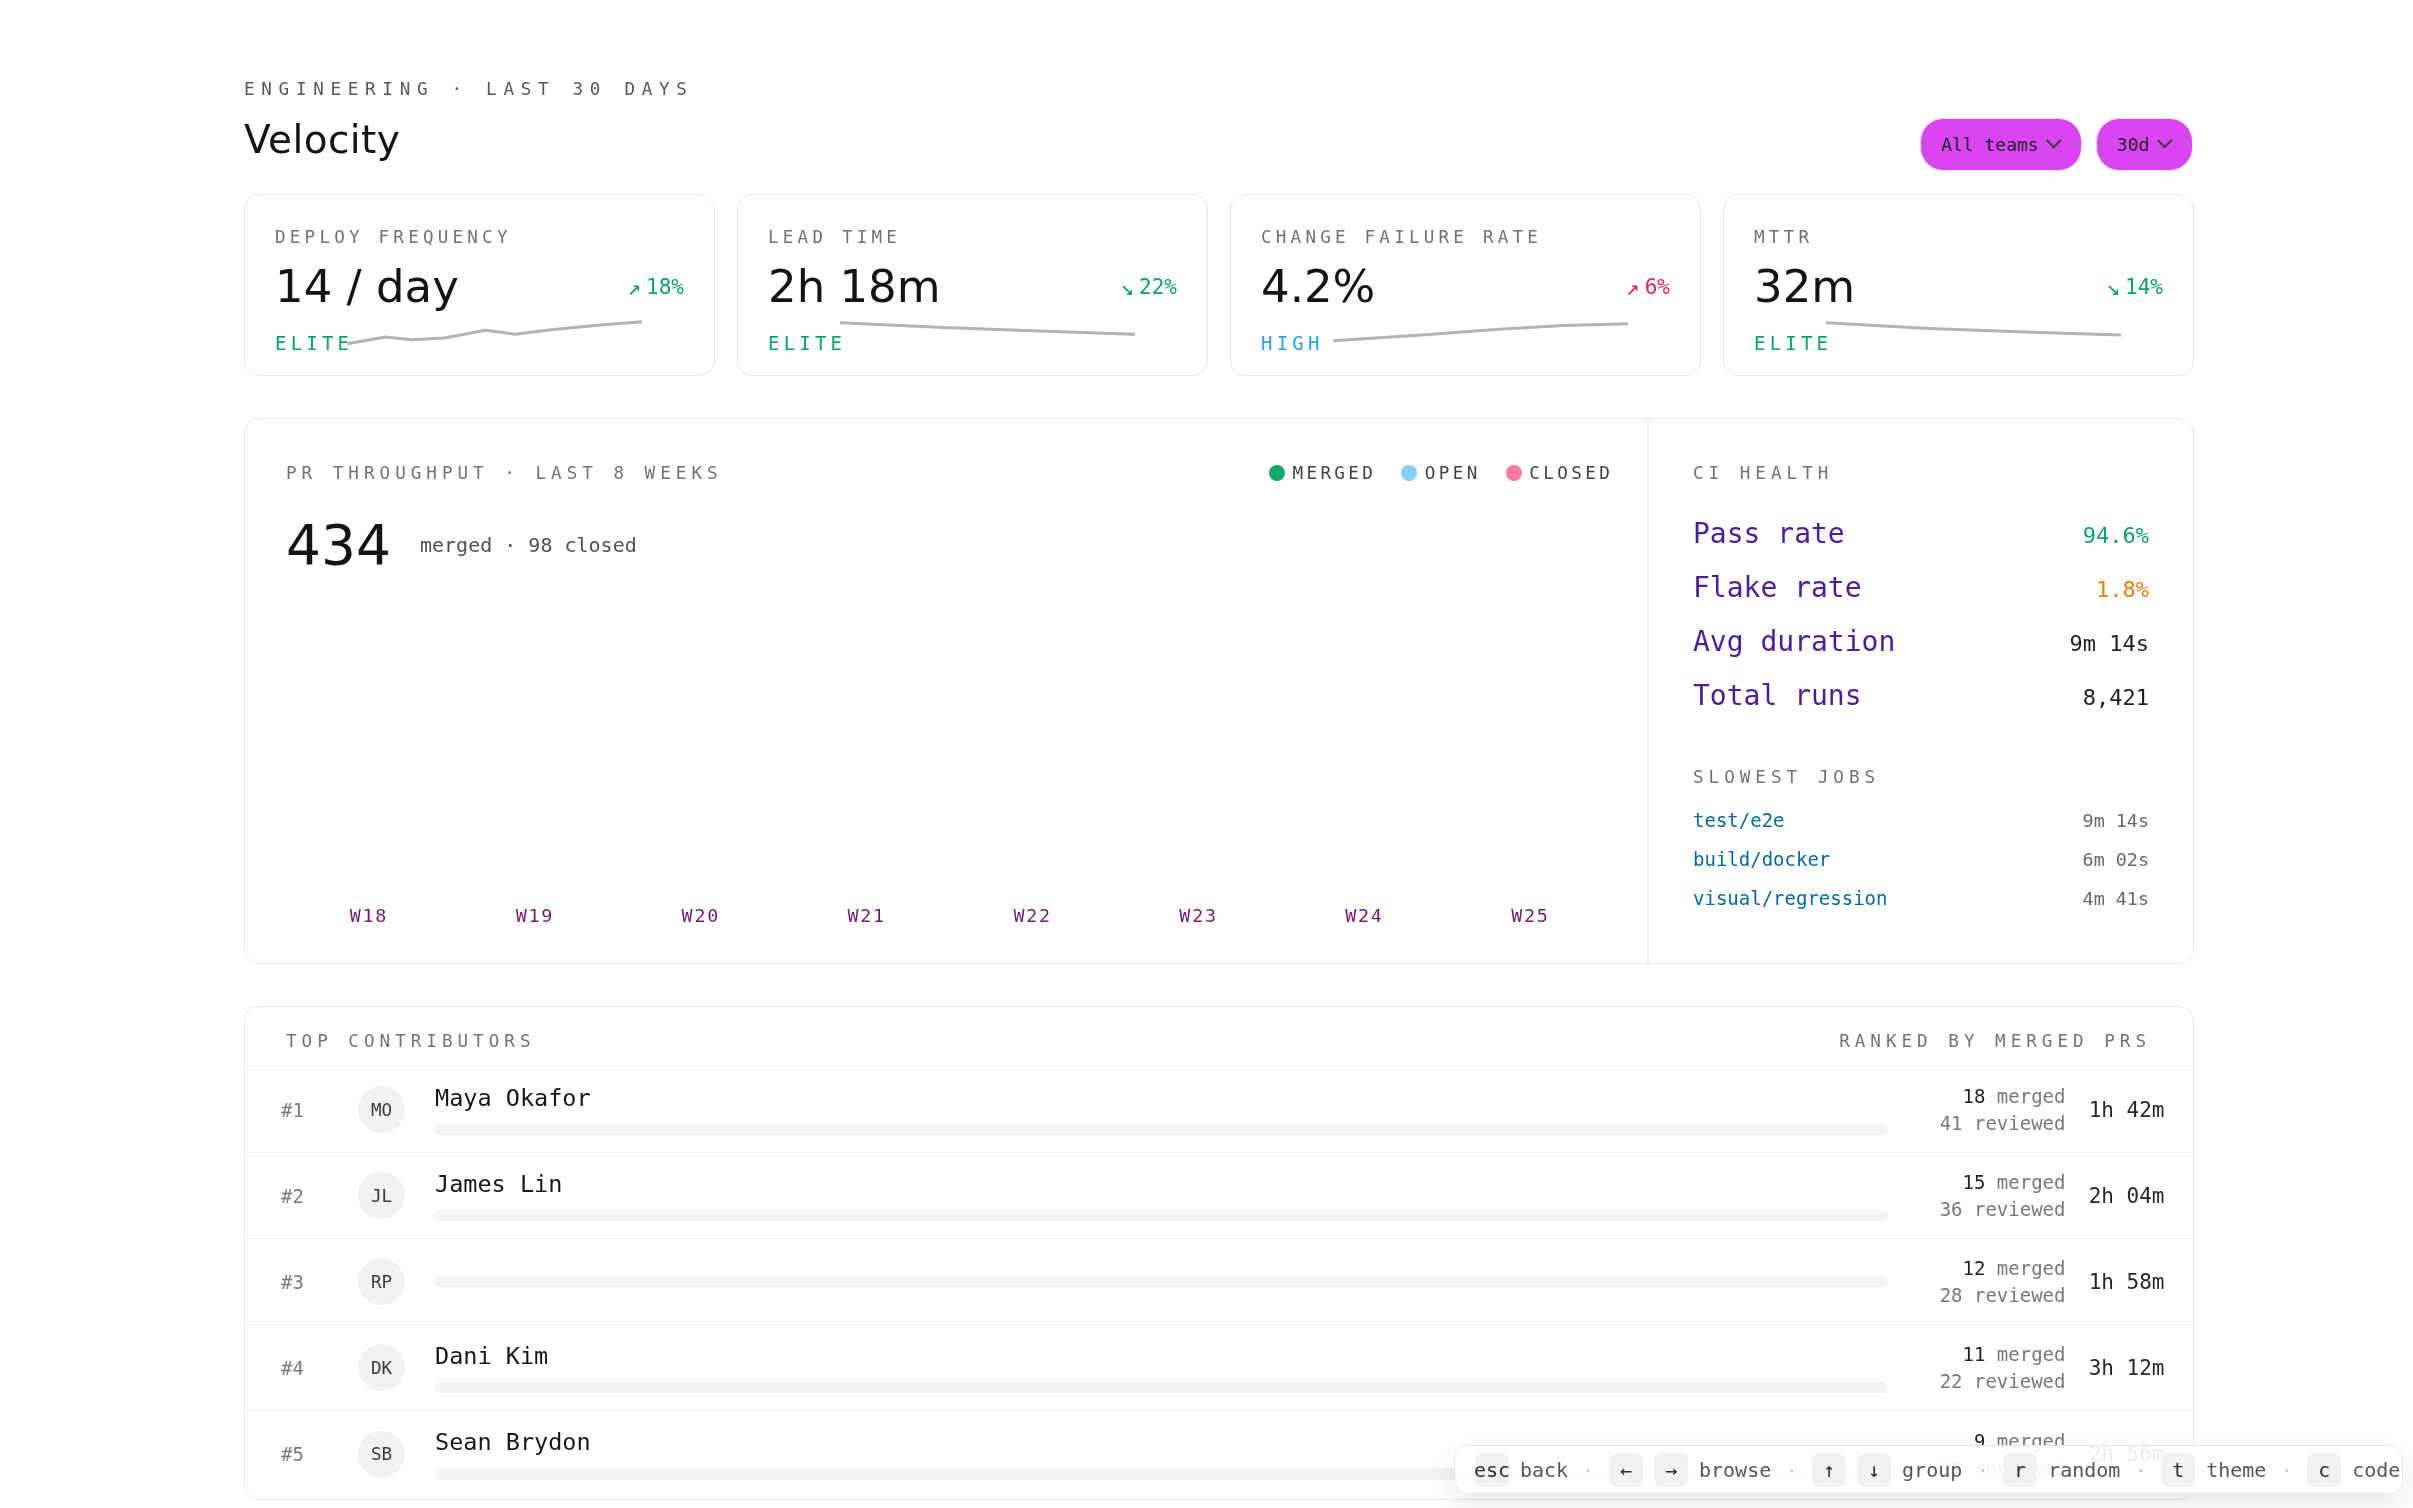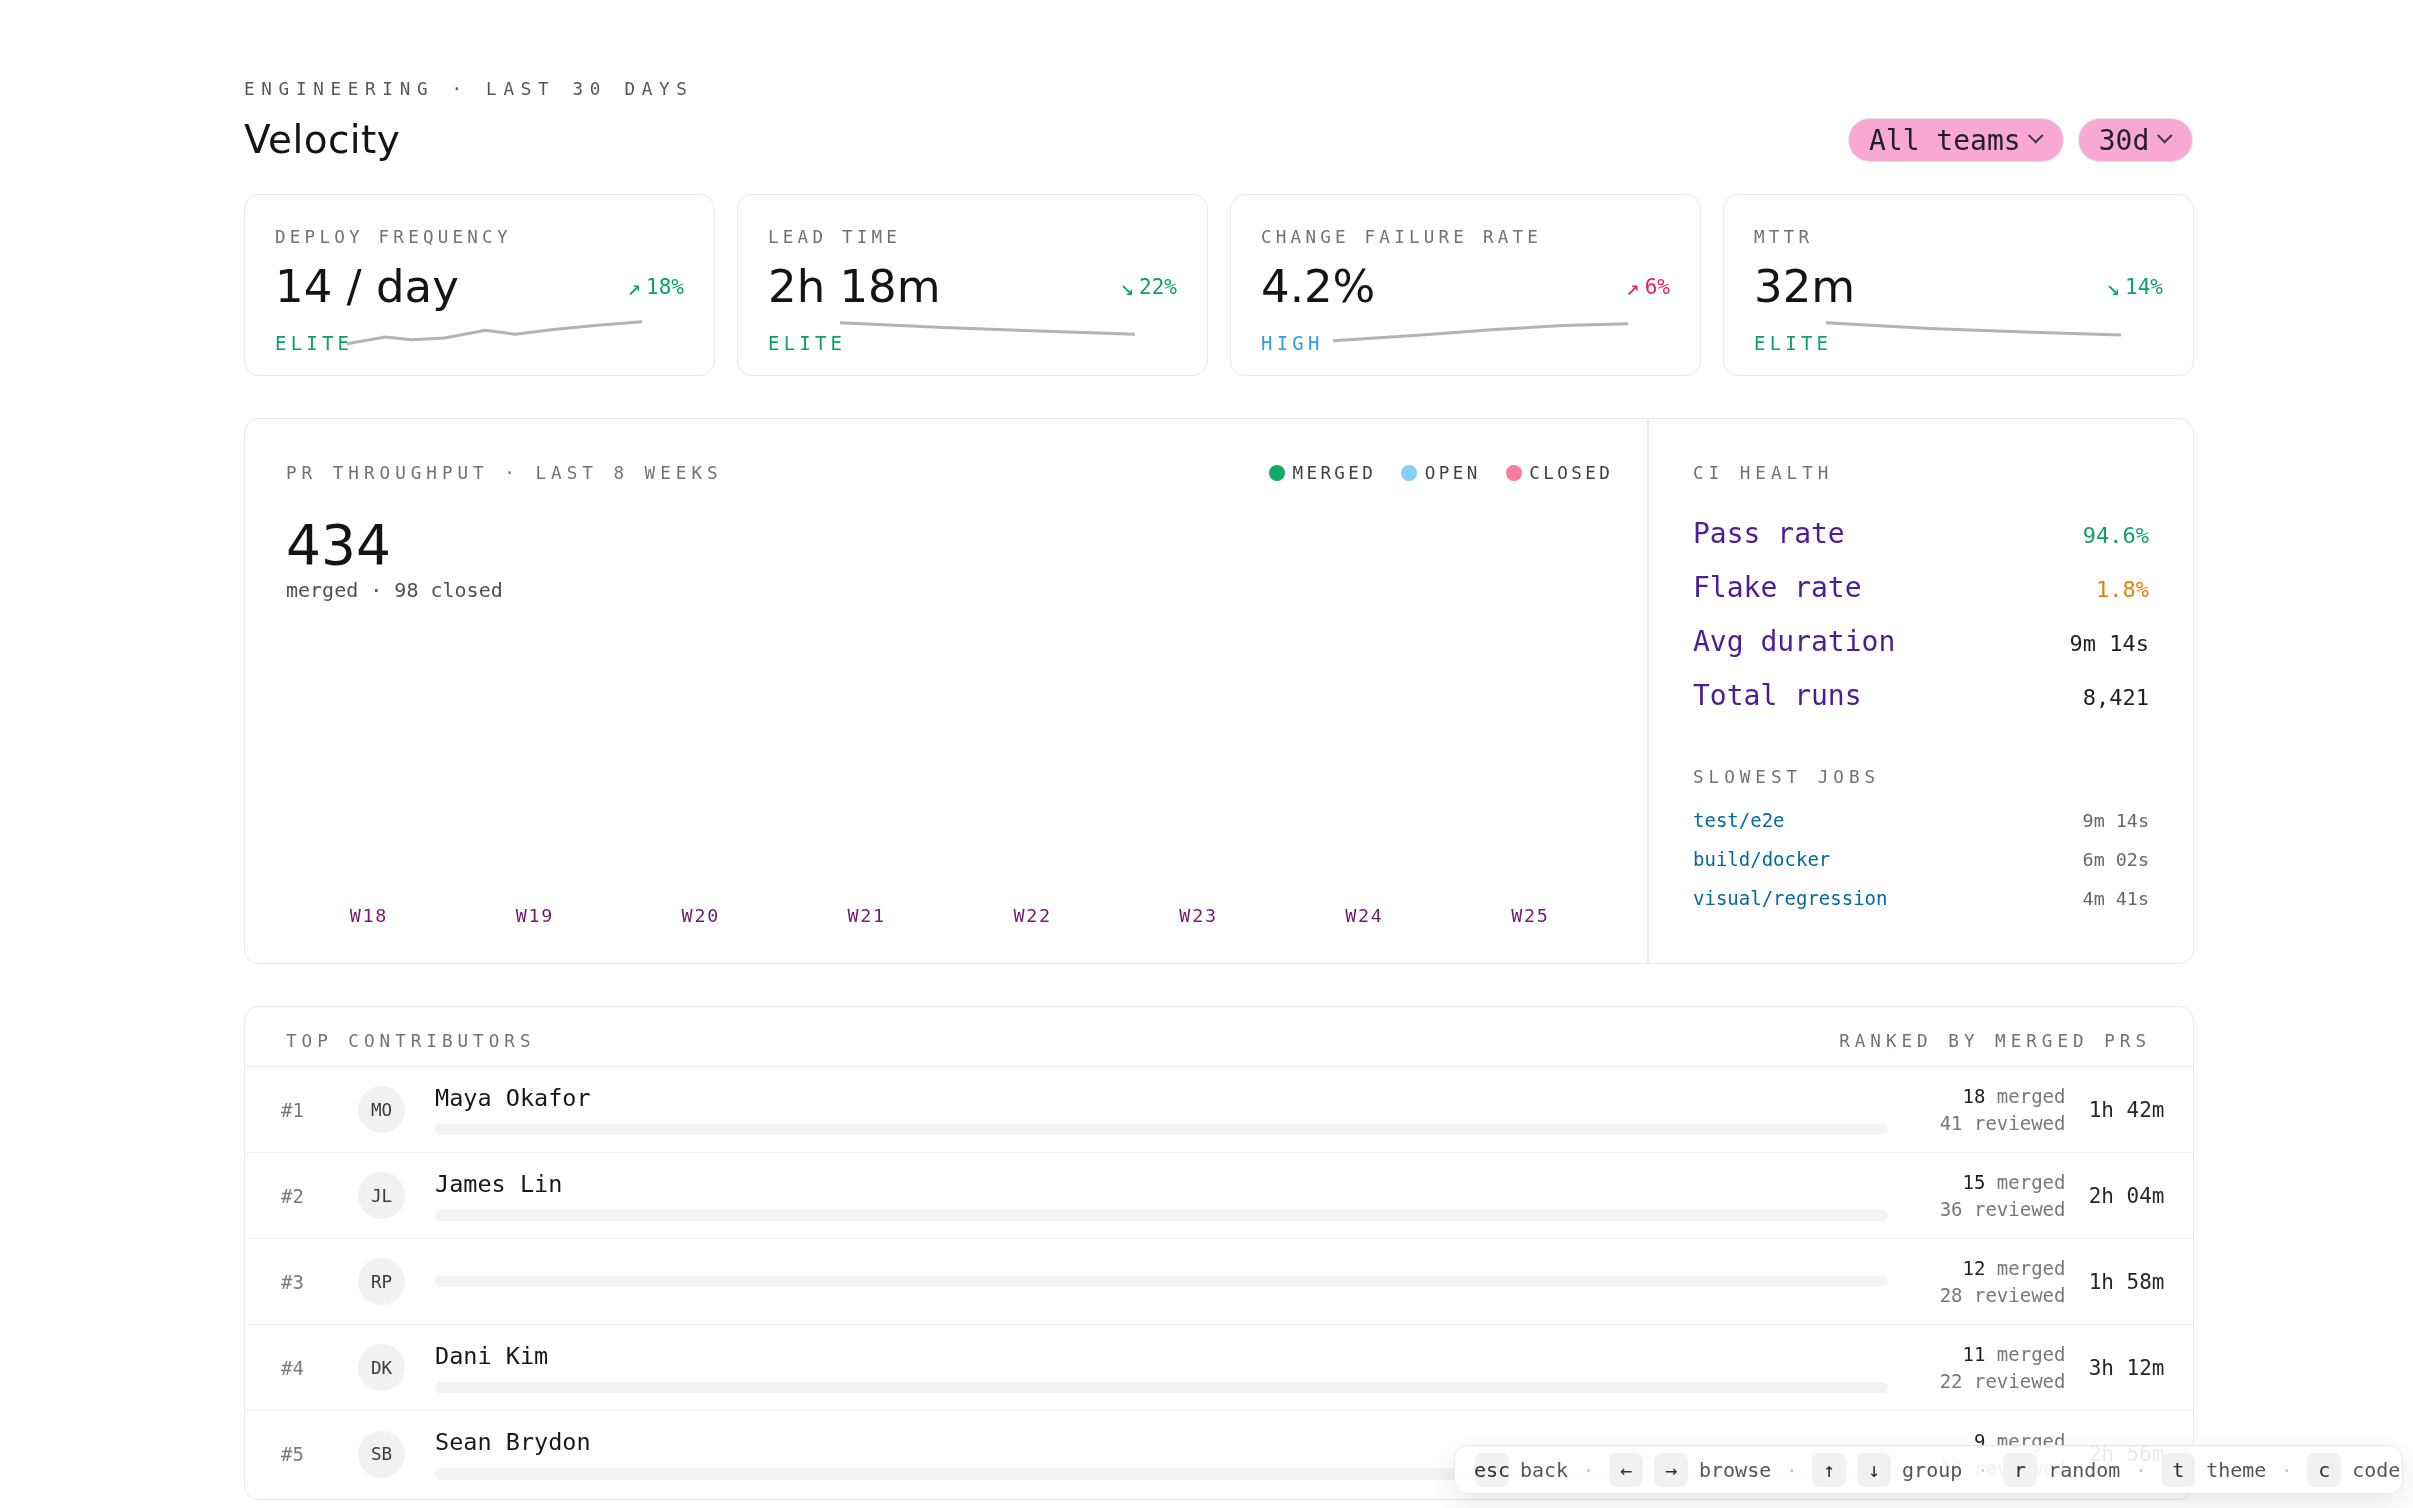--- a/index.html
+++ b/index.html
@@ -6,21 +6,21 @@
   html,body { width:2413px; height:1508px; background:#ffffff; overflow:hidden; }
   body { font-family:"DejaVu Sans Mono","Liberation Mono",monospace; color:#17181a; position:relative; }
 
   .page { width:2413px; height:1508px; padding:79px 220px 0 244px; position:relative; }
 
   
   .topbar { display:flex; justify-content:space-between; align-items:flex-start; }
   .eyebrow { font-size:17.6px; letter-spacing:6.7px; color:#56565e; }
   .page-title { font-family:"DejaVu Sans","Liberation Sans",sans-serif; font-weight:400; font-size:39px; color:#141418; margin-top:18.4px; letter-spacing:0.4px; }
   .controls { display:flex; gap:13.4px; margin-top:39px; }
-  .pill { display:flex; align-items:center; gap:11.7px; height:44px; padding:0 20px; border:1.7px solid #e4e4e8; border-radius:23.5px; background:#f9a8d4; font-family:inherit; font-size:28px; color:#222226; cursor:pointer; }
+  .pill { display:flex; align-items:center; gap:11.7px; height:53px; padding:0 20px; border:1.7px solid #e4e4e8; border-radius:23.5px; background:#d946ef; font-family:inherit; font-size:18px; color:#222226; cursor:pointer; }
   .chev { width:11px; height:11px; border-left:2.1px solid #3c3c42; border-bottom:2.1px solid #3c3c42; transform:rotate(-45deg) translateY(-2.5px); margin-top:-5px; }
 
   
   .cards { position:absolute; left:244px; top:194px; width:1950px; display:grid; grid-template-columns:repeat(4,1fr); gap:22px; }
   .card { position:relative; height:182px; border:1.7px solid #e9e9ec; border-radius:15px; padding:32px 30px; background:#fff; }
   .card-label { font-size:17.6px; letter-spacing:4.2px; color:#71717a; }
   .card-main { display:flex; justify-content:space-between; align-items:center; margin-top:13.4px; }
   .card-value { font-family:"DejaVu Sans","Liberation Sans",sans-serif; font-size:45px; color:#141418; }
   .trend { font-size:21px; display:flex; align-items:center; gap:5px; }
   .trend .arrow { font-size:22.6px; }
@@ -31,21 +31,21 @@
   
   .panel { border:1.7px solid #e9e9ec; border-radius:15px; background:#fff; }
   .throughput-panel { position:absolute; left:244px; top:418px; width:1950px; height:546px; display:flex; }
   .tp-left { flex:1; padding:44px 34px 0 41px; display:flex; flex-direction:column; }
   .tp-headrow { display:flex; justify-content:space-between; align-items:center; }
   .section-label { font-size:17.6px; letter-spacing:5px; color:#71717a; }
   .legend { display:flex; gap:25px; align-items:center; }
   .legend-item { display:flex; align-items:center; gap:7.5px; }
   .legend-dot { width:16px; height:16px; border-radius:50%; }
   .legend-label { font-size:17.6px; letter-spacing:3.4px; color:#3f3f46; }
-  .big-row { display:flex; align-items:flex-start; gap:1px; margin-top:30px;flex-direction:column; }
+  .big-row { display:flex; align-items:center; gap:29px; margin-top:30px; }
   .big-num { font-family:"DejaVu Sans","Liberation Sans",sans-serif; font-size:55px; color:#141418; }
   .big-sub { font-size:20px; color:#4f4f55; }
   .chart-space { flex:1; }
   .weeks { display:grid; grid-template-columns:repeat(8,1fr); padding:0 0 37px 0; }
   .week { text-align:center; font-size:18.4px; color:#701a75; letter-spacing:1.7px; }
   .v-divider { width:1.7px; background:#ededf0; }
   .tp-right { width:544px; padding:44px 44px 0 44px; }
   .ci-rows { margin-top:34px; }
   .ci-row { display:flex; justify-content:space-between; align-items:baseline; height:54px; }
   .ci-label { font-size:28px; color:#4c1d95; }

